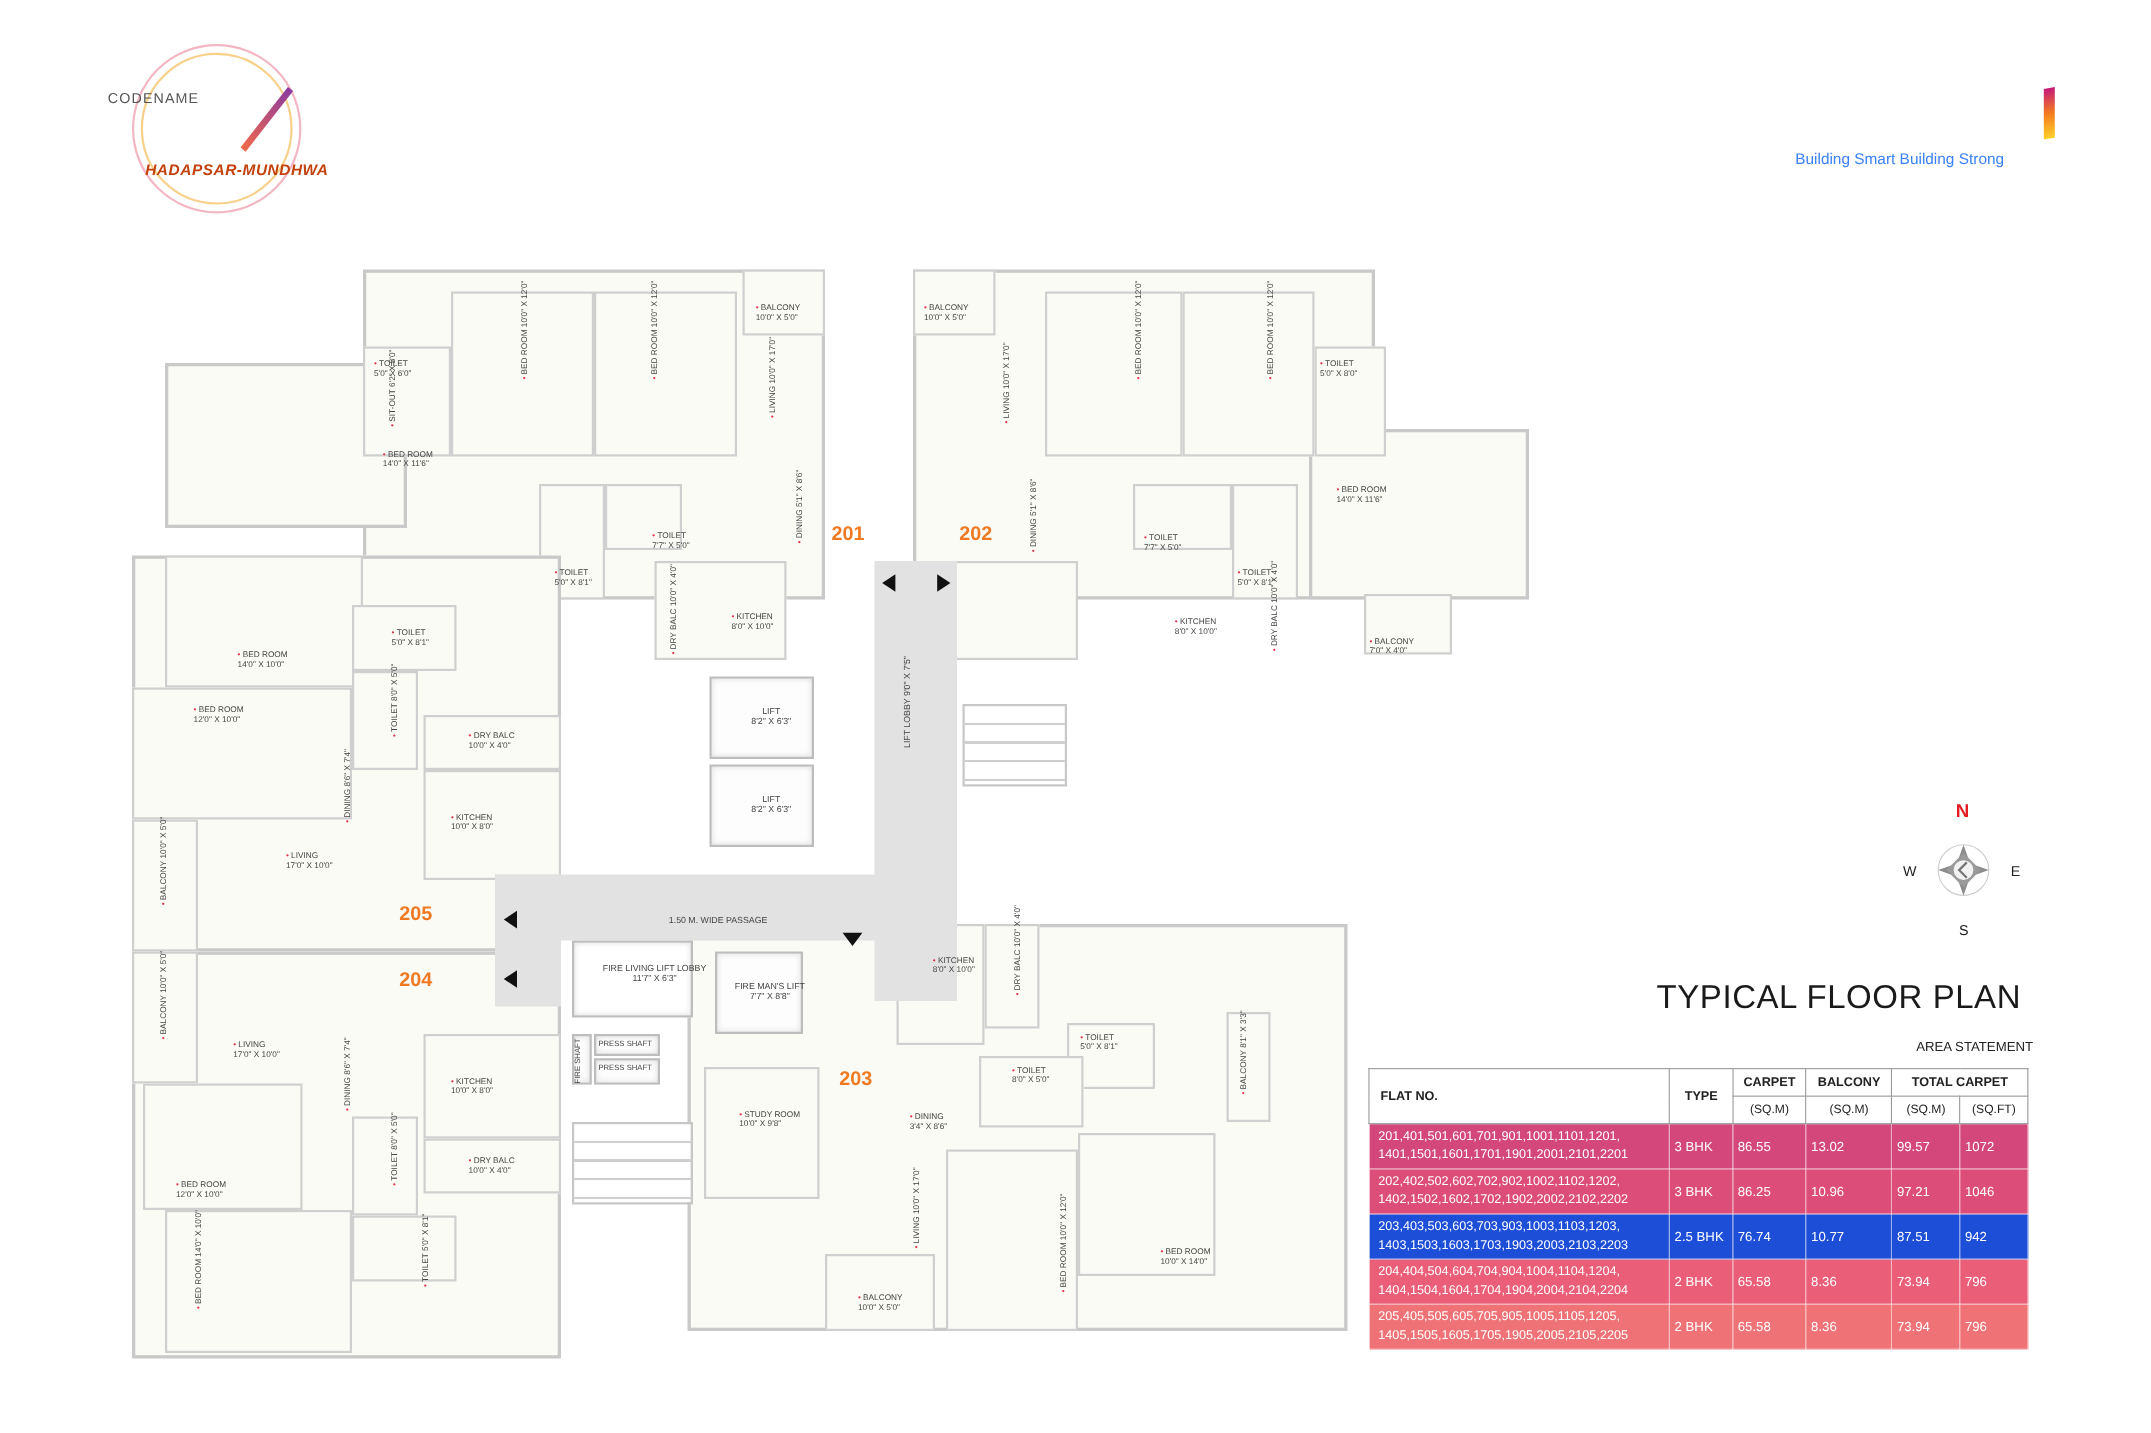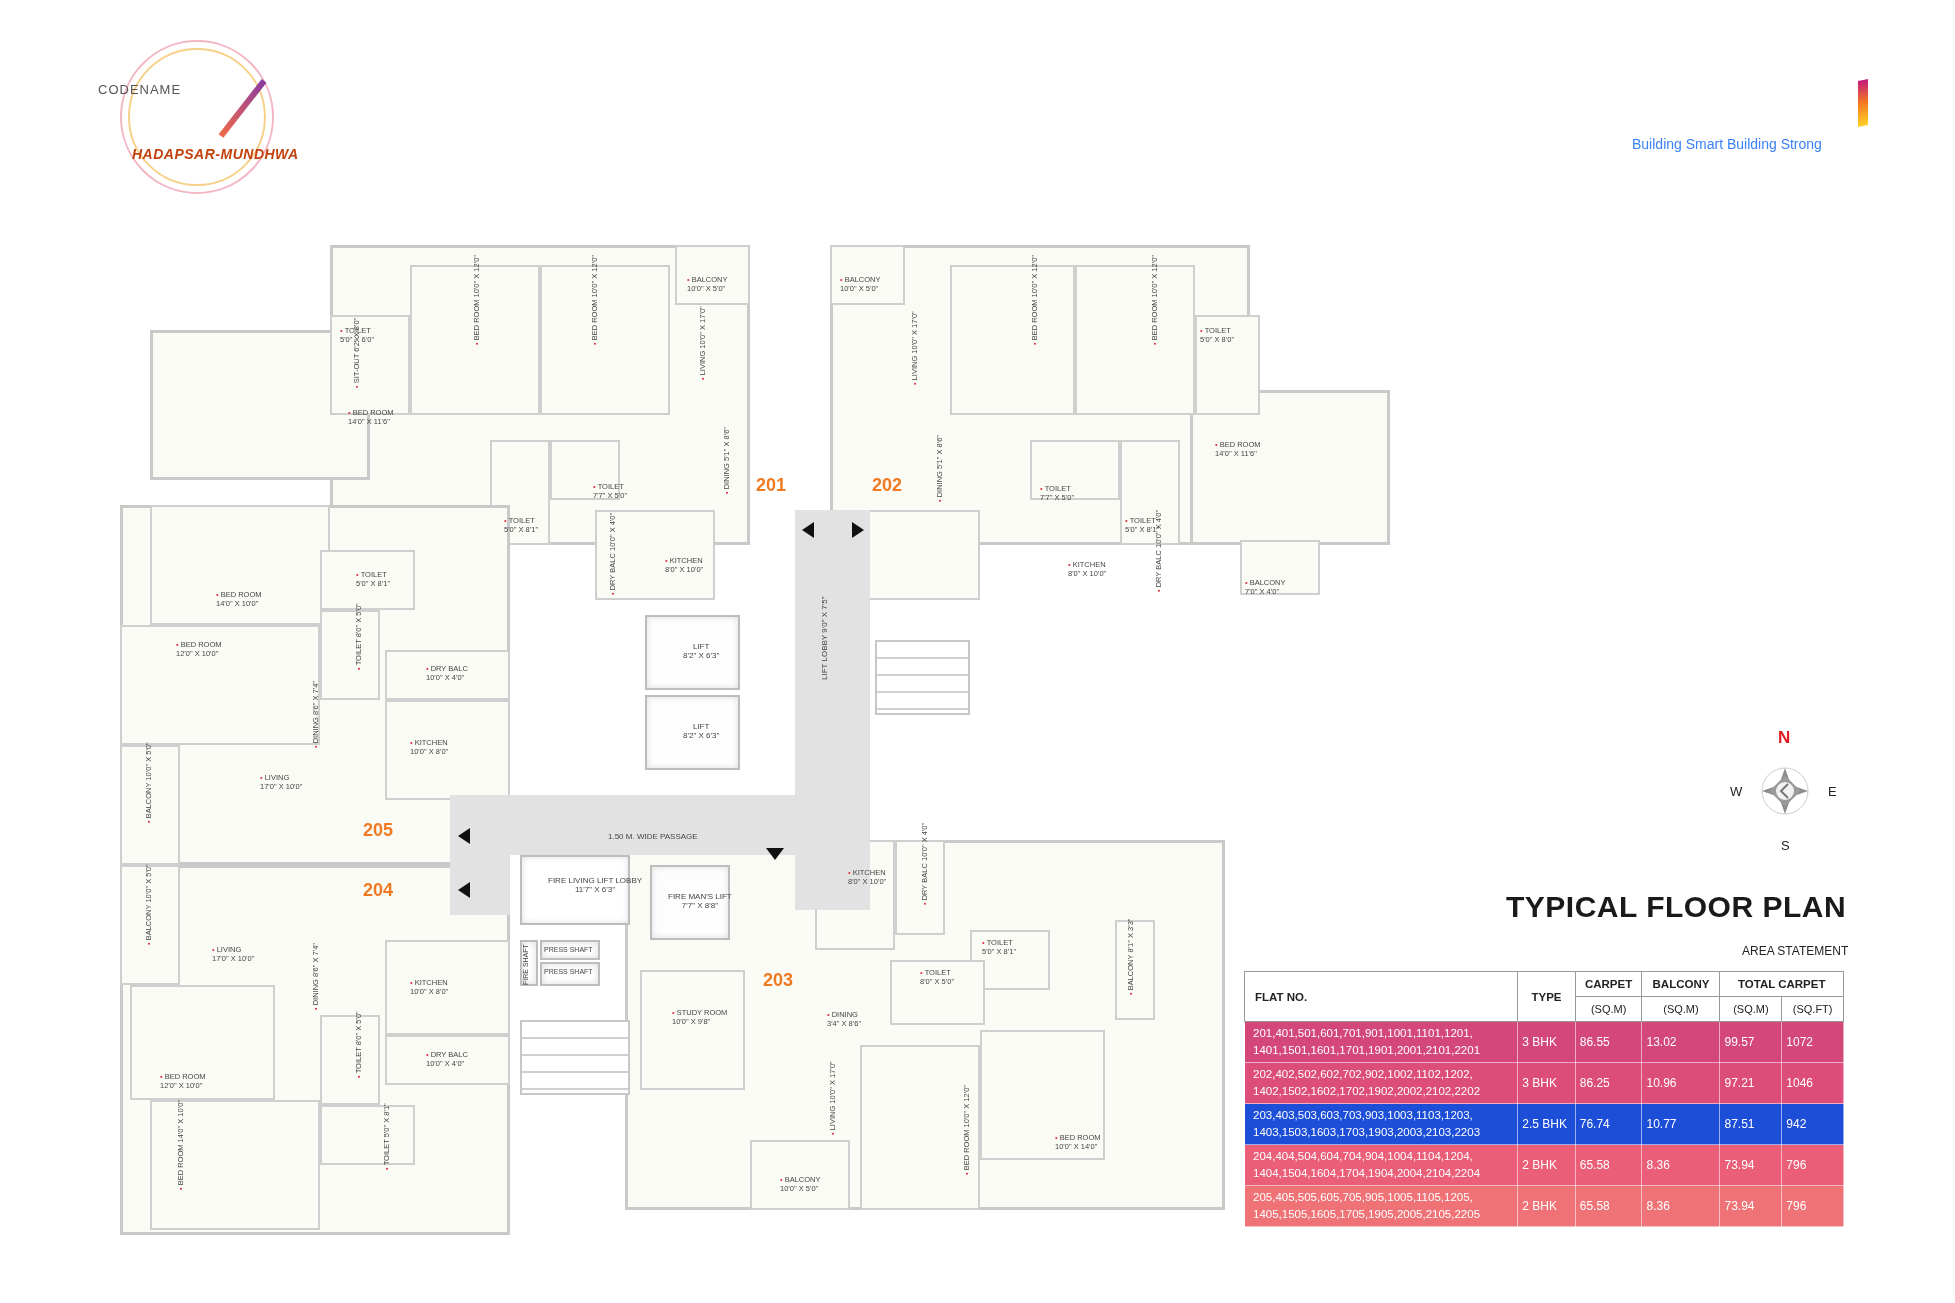--- a/index.html
+++ b/index.html
@@ -34,21 +34,21 @@
   .arr-d{border-left:9px solid transparent;border-right:9px solid transparent;border-top:12px solid #111;}
   .core-label{position:absolute;font-size:8px;color:#444;white-space:nowrap;}
   
   .compass{left:1710px;top:728px;width:150px;height:130px;}
   .cmp-n{position:absolute;left:68px;top:0;font-size:17px;font-weight:bold;color:#e21b23;}
   .cmp-w{position:absolute;left:20px;top:56px;font-size:13px;color:#222;}
   .cmp-e{position:absolute;left:118px;top:56px;font-size:13px;color:#222;}
   .cmp-s{position:absolute;left:71px;top:110px;font-size:13px;color:#222;}
   .cmp-body{position:absolute;left:50px;top:38px;width:50px;height:50px;}
   
-  .title{left:1506px;top:890px;font-size:30px;font-weight:bold;color:#1a1a1a;letter-spacing:.5px;}
+  .title{left:1506px;top:890px;font-size:30px;font-weight:normal;color:#1a1a1a;letter-spacing:.5px;}
   .area-stmt{left:1742px;top:944px;font-size:12px;color:#222;}
   
   .tbl{left:1244px;top:971px;width:600px;border-collapse:collapse;font-size:11.5px;}
   .tbl th{background:#fff;border:1px solid #999;color:#222;font-weight:bold;padding:2px 4px;height:20px;}
   .tbl th.sub{font-weight:normal;font-size:11px;}
   .tbl td{color:#fff;border:1px solid rgba(255,255,255,.55);padding:3px 4px;height:34px;font-size:12px;}
   .tbl td.flat{text-align:left;font-size:11.5px;line-height:17px;padding-left:8px;}
 </style>
 </head>
 <body>

